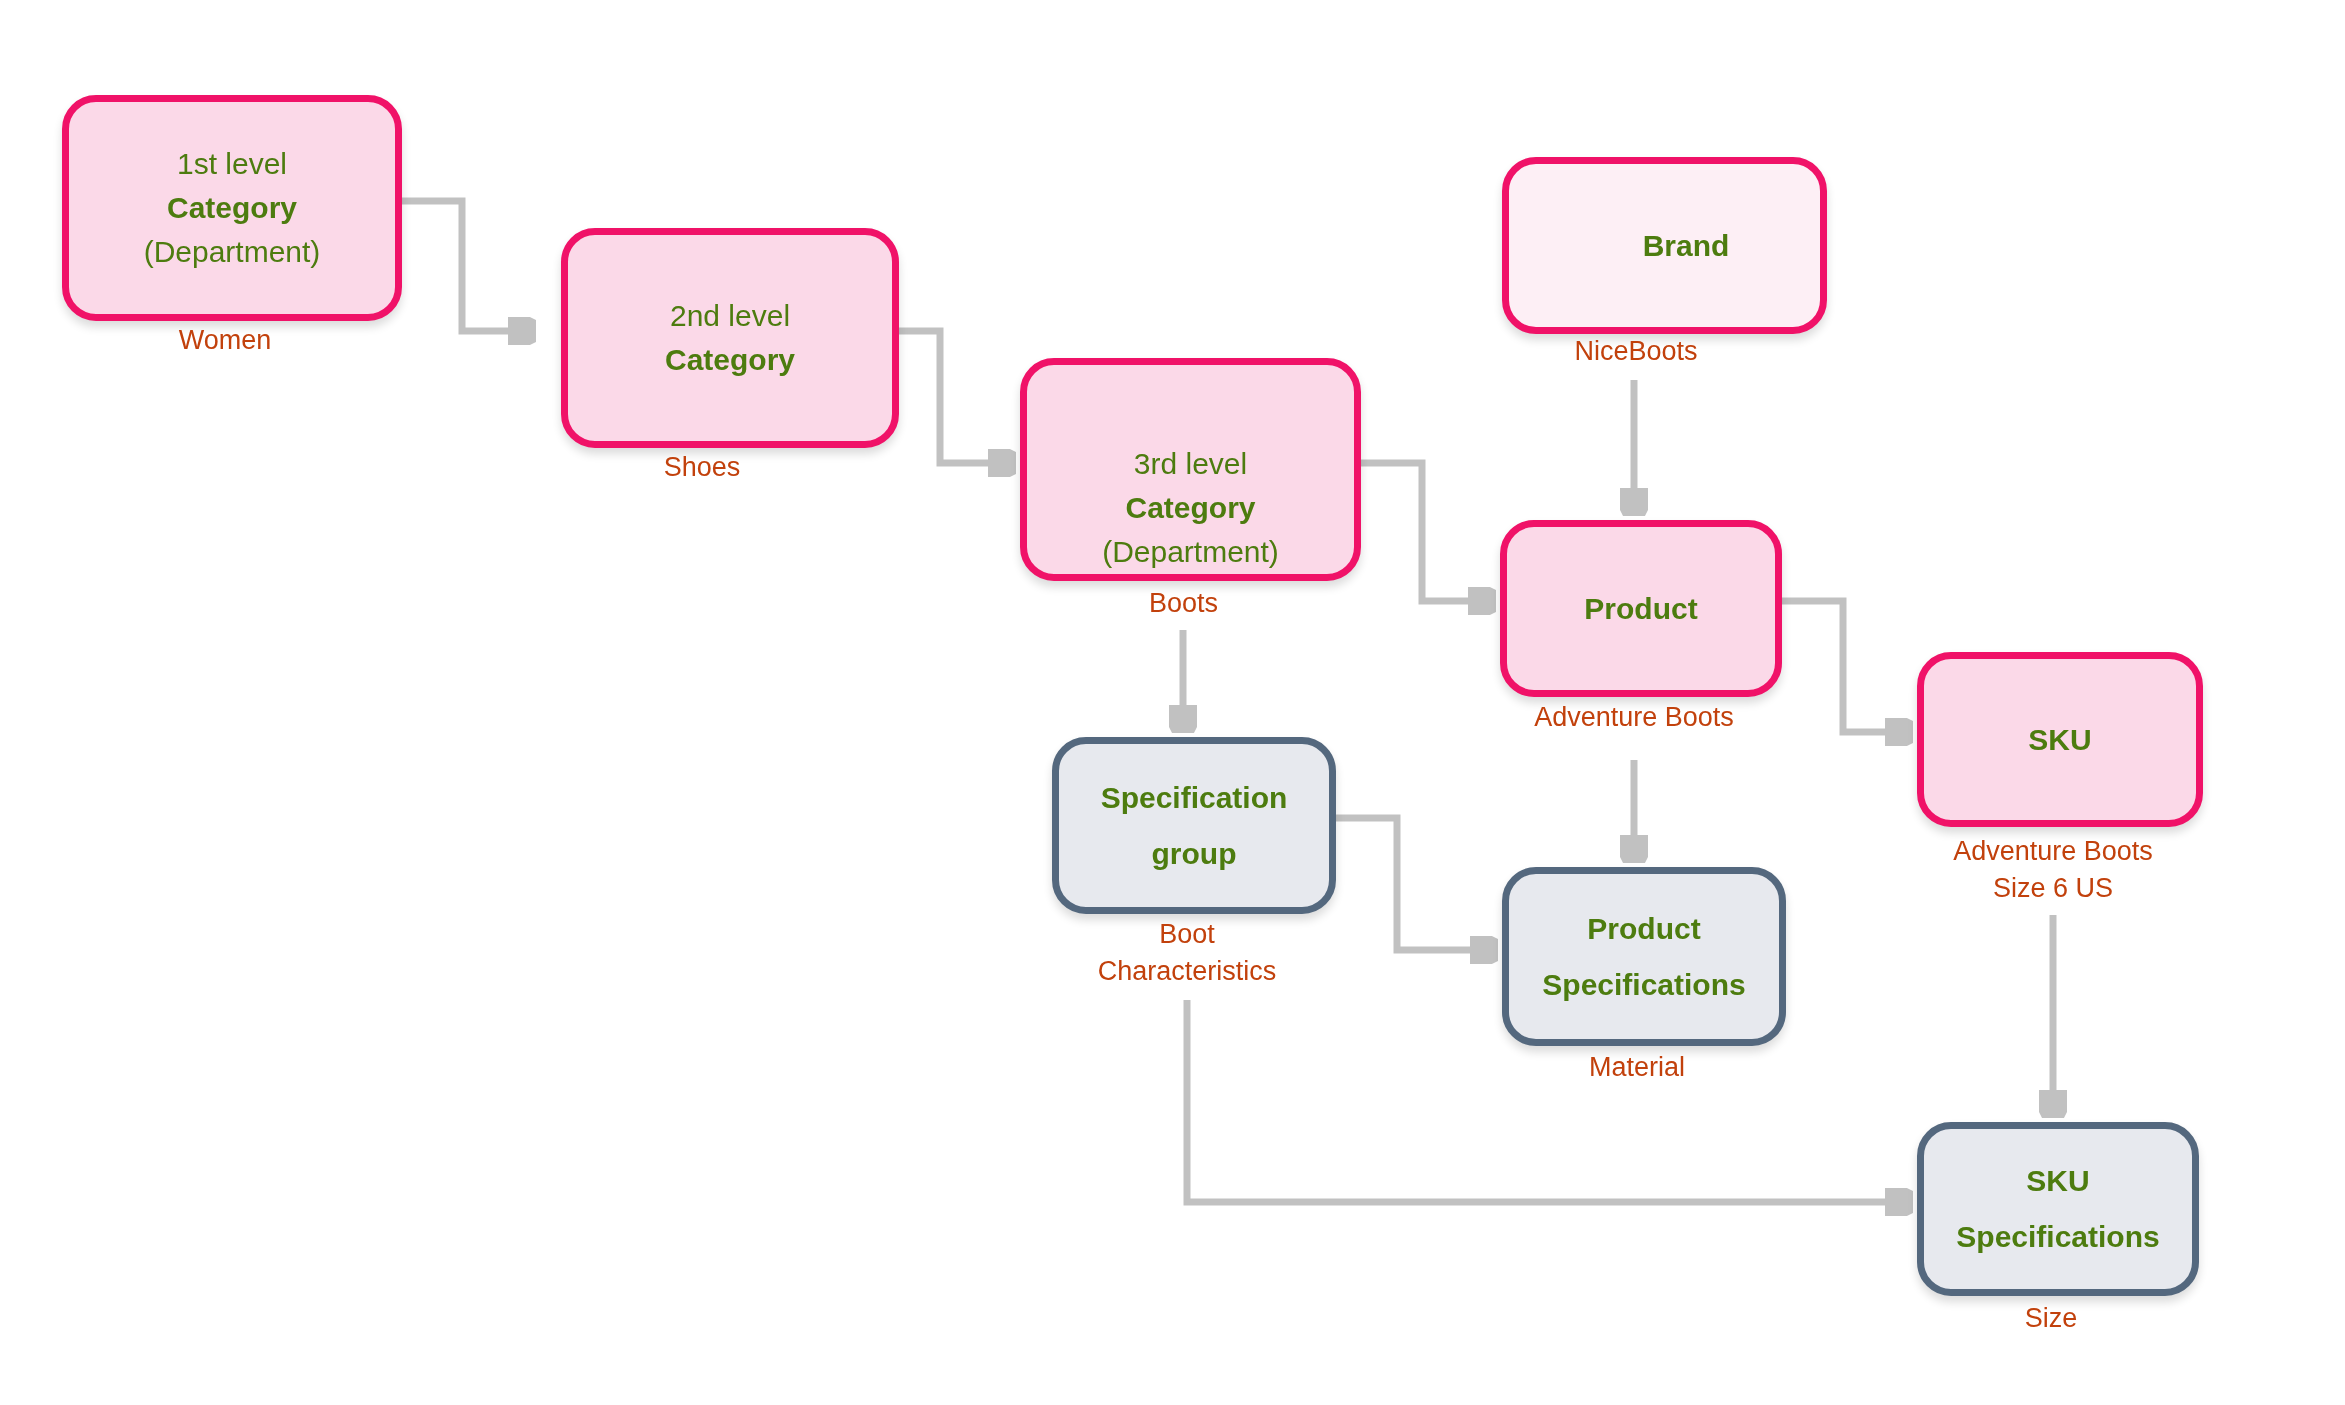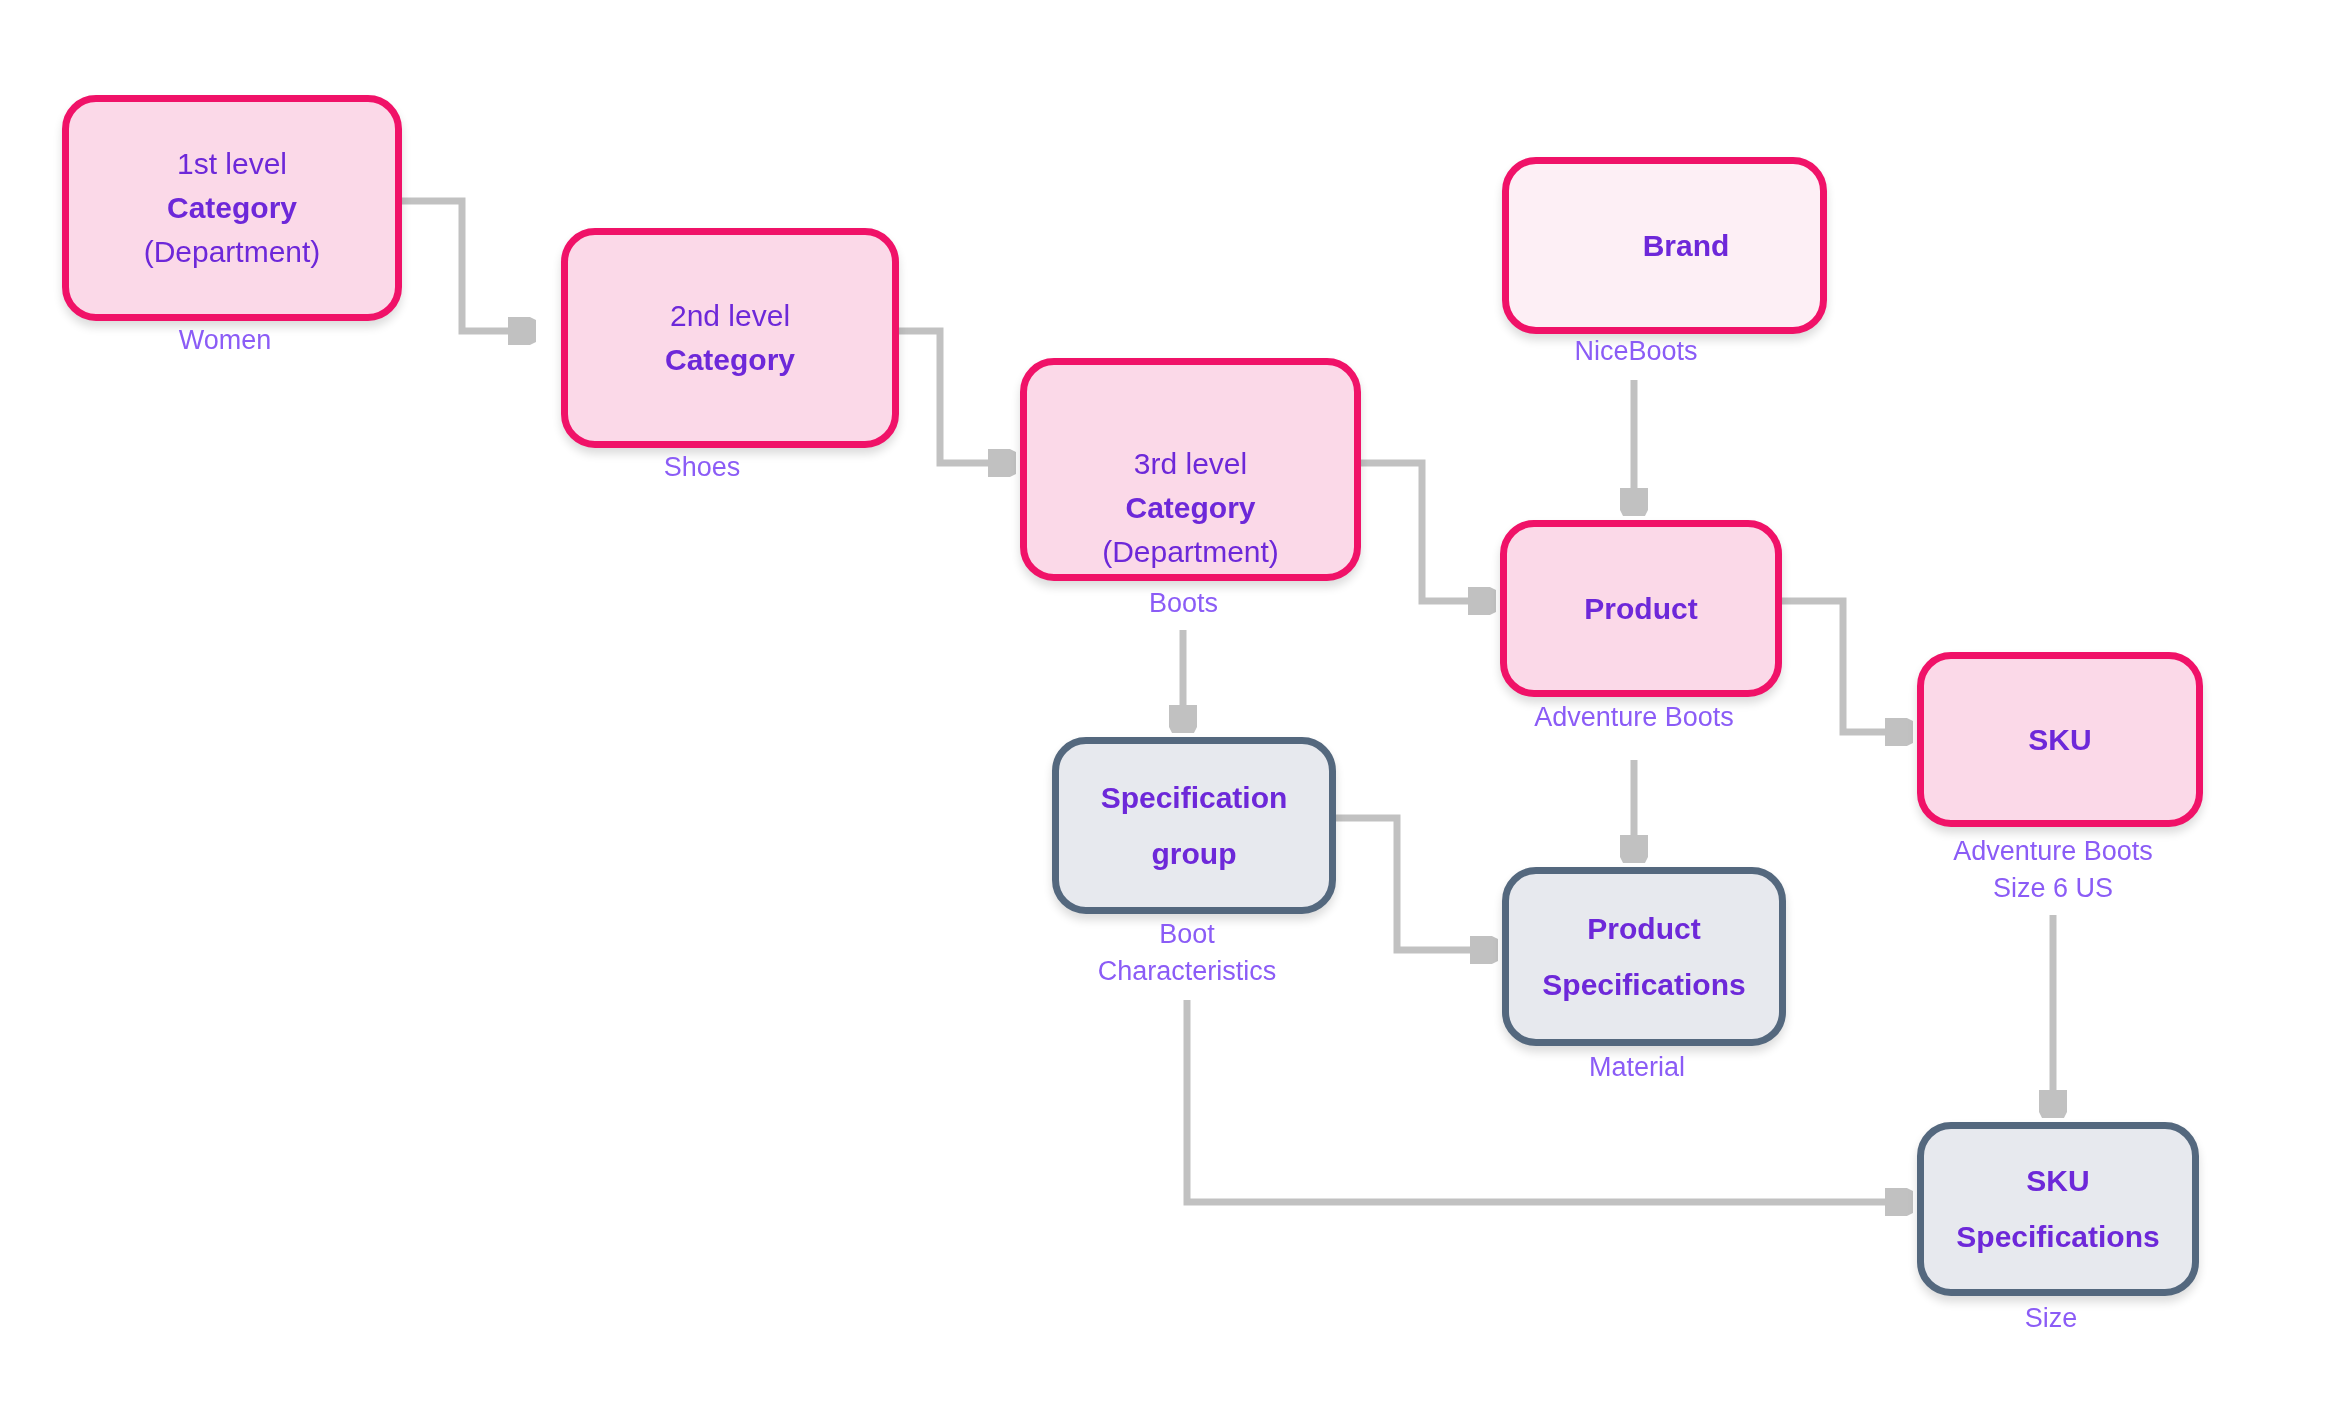--- a/index.html
+++ b/index.html
@@ -11,30 +11,30 @@
     font-family:"Liberation Sans", sans-serif;
   }
   .edges{position:absolute;left:0;top:0;z-index:0;}
   .edges path{fill:none;stroke:#c1c1c1;stroke-width:7;}
   .node{
     position:absolute;z-index:1;
     display:flex;flex-direction:column;align-items:center;justify-content:center;
     border-radius:34px;
     box-shadow:0 6px 10px rgba(0,0,0,0.14);
     text-align:center;
-    color:#6d28d9;
+    color:#4d7c0f;
   }
   .node .t{font-size:30px;line-height:44px;font-weight:400;}
   .node .t-bold{font-size:30px;line-height:44px;font-weight:700;}
   .pink{background:#fbd9e8;border:7px solid #f01268;}
   .pink-light{background:#fdeff5;border:7px solid #f01268;padding-left:43px;}
   .gray{background:#e7e9ee;border:7px solid #54687e;gap:12px;}
   .caption{
     position:absolute;z-index:1;
-    font-size:27px;line-height:37px;color:#8b5cf6;
+    font-size:27px;line-height:37px;color:#c2410c;
     text-align:center;
   }
 </style>
 </head>
 <body>
 
 <div class="canvas">
 
   <svg class="edges" width="2345" height="1405" viewBox="0 0 2345 1405">
     <defs>

